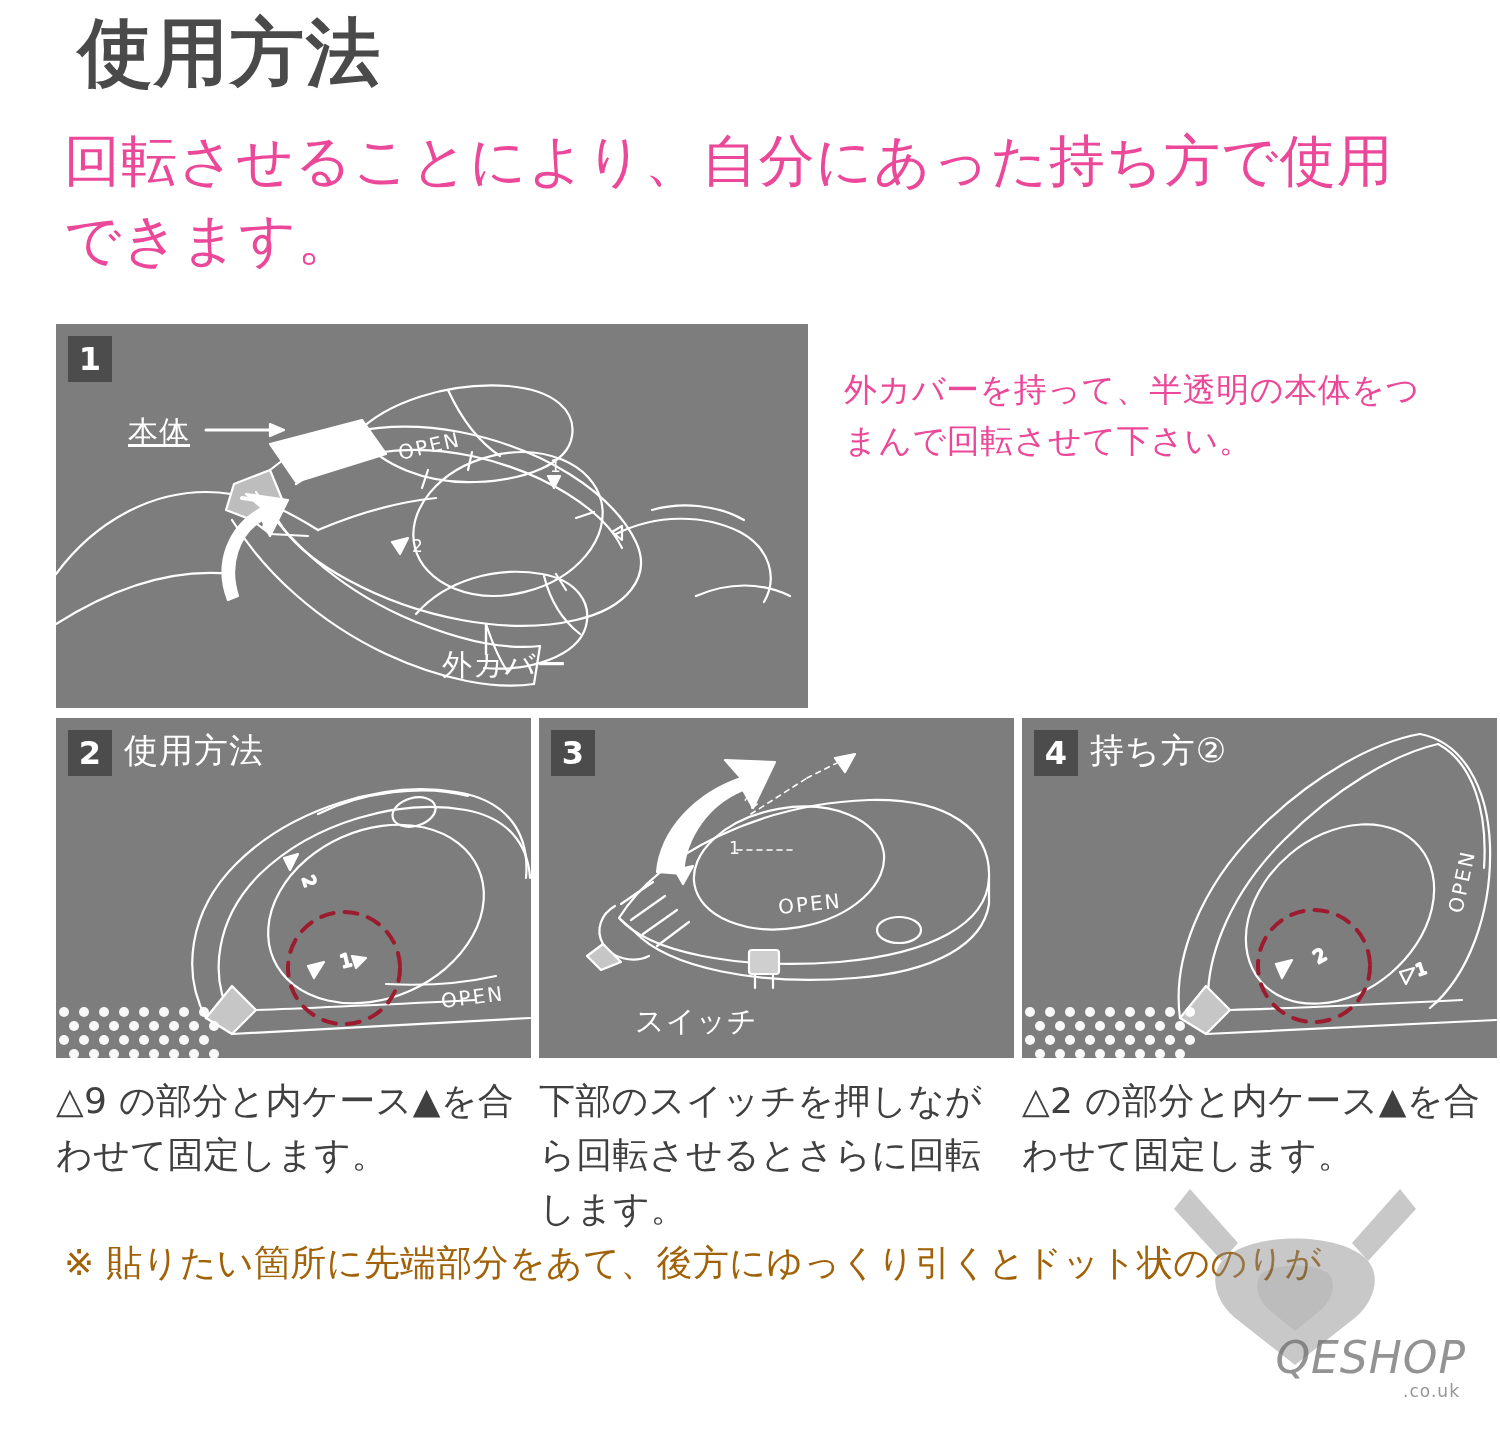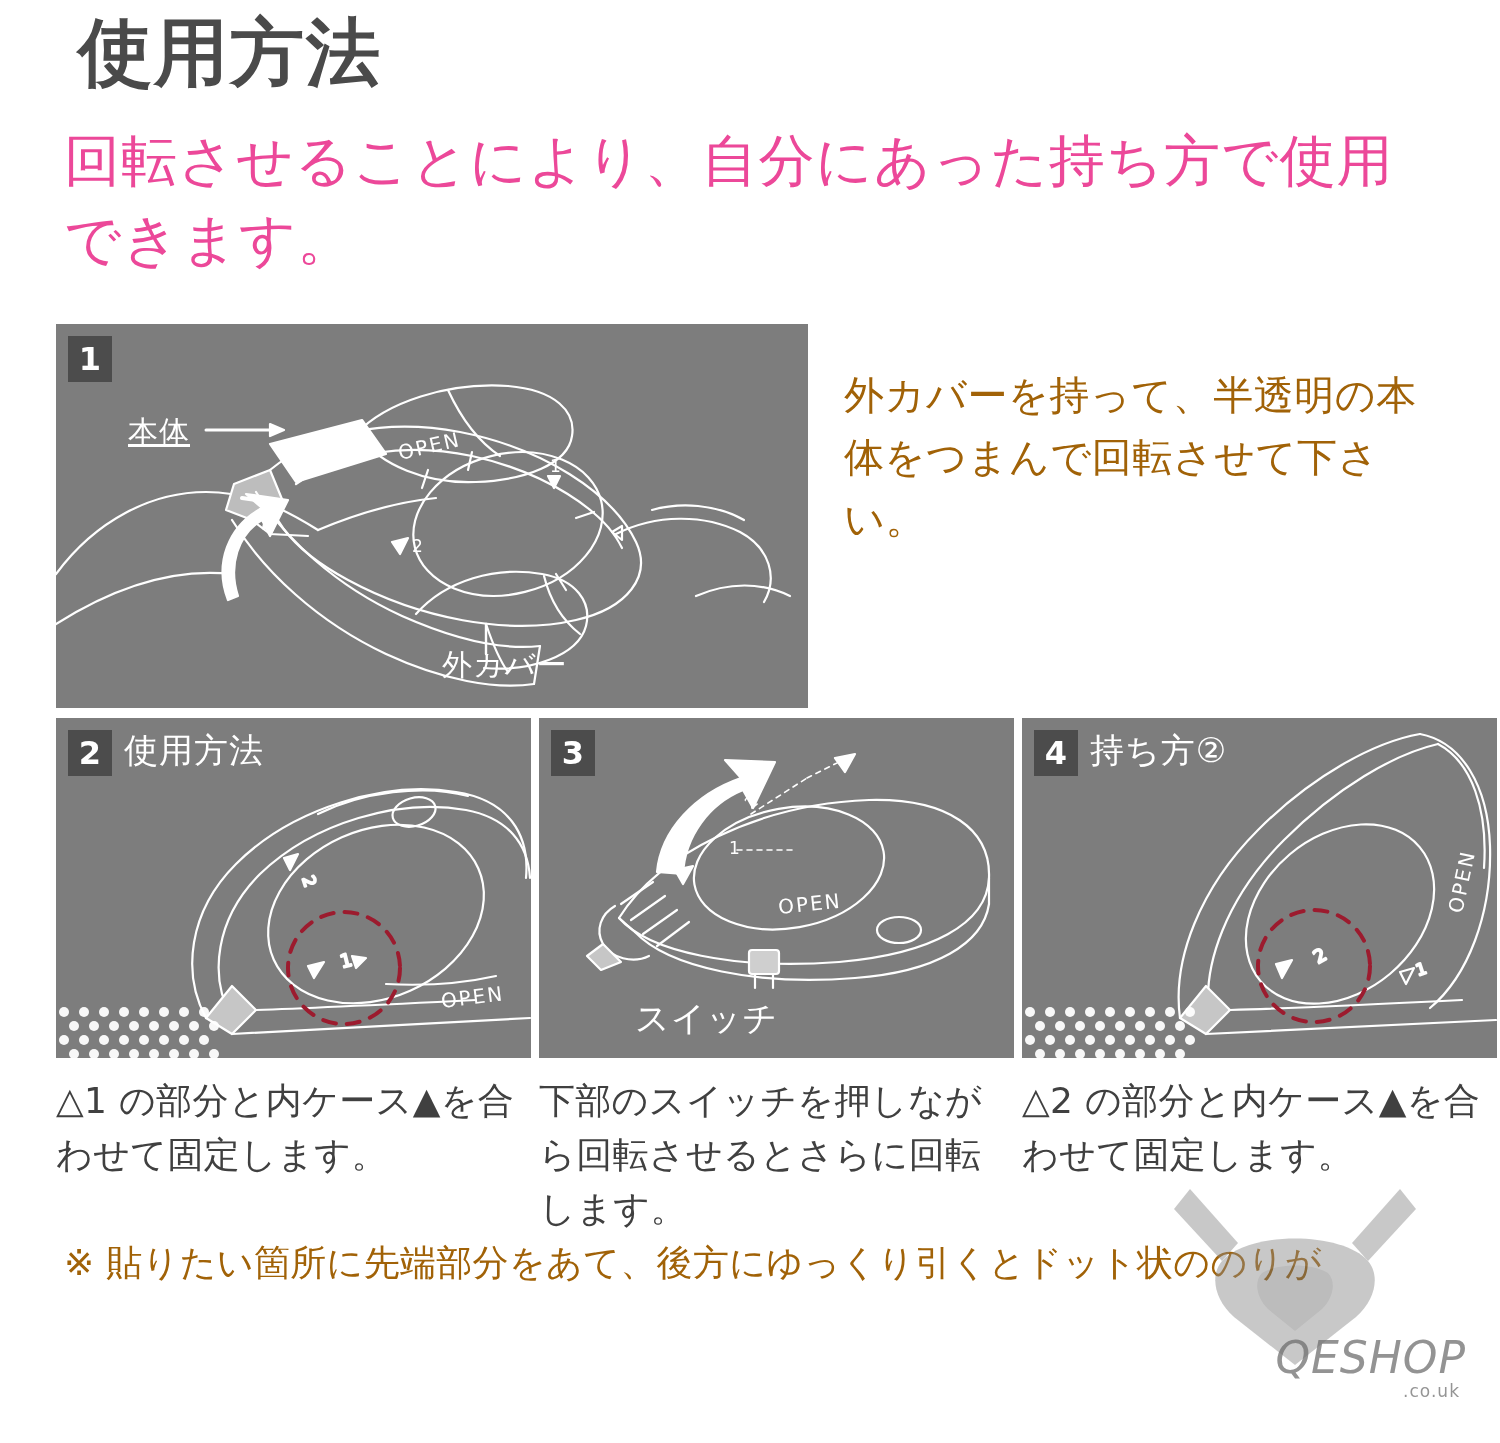--- a/index.html
+++ b/index.html
@@ -79,23 +79,23 @@
     align-items: flex-start;
   }
   .panel1 {
     width: 752px;
     height: 384px;
     flex: 0 0 auto;
   }
   .row1-text {
     margin-left: 36px;
     margin-top: 40px;
-    font-size: 40px;
+    font-size: 33px;
     line-height: 1.55;
-    color: #a16207;
+    color: #ec4899;
     letter-spacing: 0.5px;
   }
 
   
   .row2 {
     display: flex;
     gap: 8px;
     margin-top: 10px;
   }
   .col {
@@ -322,21 +322,21 @@
                 <circle cx="58" cy="336" r="5"></circle>
                 <circle cx="78" cy="336" r="5"></circle>
                 <circle cx="98" cy="336" r="5"></circle>
                 <circle cx="118" cy="336" r="5"></circle>
                 <circle cx="138" cy="336" r="5"></circle>
                 <circle cx="158" cy="336" r="5"></circle>
             </g>
           </g>
         </svg>
       </div>
-      <div class="caption">△1 の部分と内ケース▲を合わせて固定します。</div>
+      <div class="caption">△9 の部分と内ケース▲を合わせて固定します。</div>
     </div>
 
     <div class="col">
       <div class="panel panel-small">
         <div class="step-badge">3</div>
 
         <svg class="ill" viewBox="0 0 475 340" preserveAspectRatio="none">
           <g fill="none" stroke="#ffffff" stroke-width="2.2" stroke-linecap="round" stroke-linejoin="round">
 
             <path d="M80 200 C 120 136, 220 86, 330 82 C 410 80, 452 112, 450 160 C 448 206, 392 236, 300 244 C 196 252, 110 234, 80 200 Z"></path>
@@ -371,21 +371,21 @@
             </g>
             <polygon points="296,40 316,36 306,54" fill="#ffffff"></polygon>
           </g>
           <g fill="#ffffff" font-family="DejaVu Sans, sans-serif">
             <text x="240" y="196" font-size="20" letter-spacing="2" transform="rotate(-6 240 196)">OPEN</text>
             <text x="212" y="92" font-size="17" transform="rotate(-40 212 92)">2</text>
             <text x="190" y="136" font-size="17">1</text>
           </g>
         </svg>
 
-        <div class="lbl" style="bottom:16px; left:96px; font-size:34px;">スイッチ</div>
+        <div class="lbl" style="bottom:16px; left:96px; font-size:29px;">スイッチ</div>
       </div>
       <div class="caption">下部のスイッチを押しながら回転させるとさらに回転します。</div>
     </div>
 
     <div class="col">
       <div class="panel panel-small">
         <div class="step-badge">4</div>
         <div class="panel-heading">持ち方②</div>
 
         <svg class="ill" viewBox="0 0 475 340" preserveAspectRatio="none">

